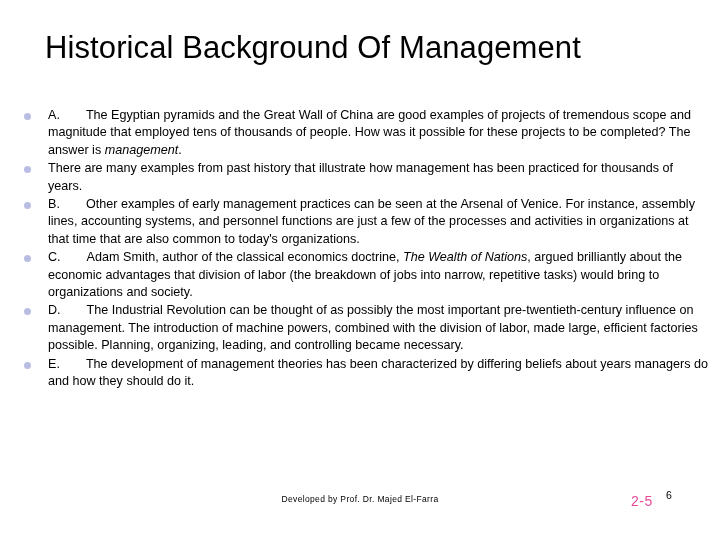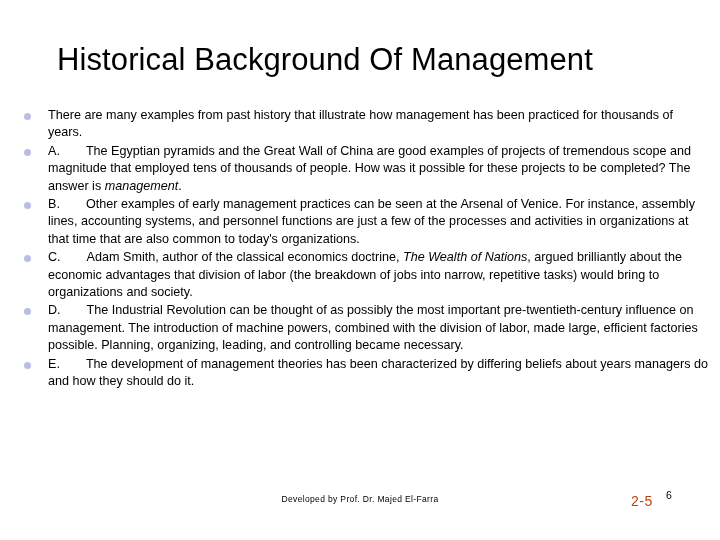--- a/index.html
+++ b/index.html
@@ -31,21 +31,21 @@
     left: 41px;
     top: 24px;
     width: 640px;
   }
   #slide-title {
     font-size: 31px;
     line-height: 39px;
     font-weight: normal;
     letter-spacing: 0.1px;
     color: #000000;
-    margin: 16px;
+    margin: 4px;
     white-space: pre-wrap;
   }
 
   
   #body-block {
     position: absolute;
     left: 17px;
     top: 107px;
     width: 692px;
   }
@@ -134,25 +134,25 @@
 
   <div id="ghost-row"></div>
 
   <div id="title-block">
     <h1 id="slide-title">Historical Background Of Management</h1>
   </div>
 
   <div id="body-block">
       <div class="bullet-item">
         <span class="bullet-marker" style="background: rgb(185, 189, 228);"></span>
-        <span class="bullet-text"><span>There are many examples from past history that illustrate how management has been practiced for thousands of years.</span></span>
+        <span class="bullet-text"><span>A.</span><span class="tab"></span><span>The Egyptian pyramids and the Great Wall of China are good examples of projects of tremendous scope and magnitude that employed tens of thousands of people. How was it possible for these projects to be completed? The answer is </span><span class="it">management</span><span>.</span></span>
       </div>
       <div class="bullet-item">
         <span class="bullet-marker" style="background: rgb(185, 189, 228);"></span>
-        <span class="bullet-text"><span>A.</span><span class="tab"></span><span>The Egyptian pyramids and the Great Wall of China are good examples of projects of tremendous scope and magnitude that employed tens of thousands of people. How was it possible for these projects to be completed? The answer is </span><span class="it">management</span><span>.</span></span>
+        <span class="bullet-text"><span>There are many examples from past history that illustrate how management has been practiced for thousands of years.</span></span>
       </div>
       <div class="bullet-item">
         <span class="bullet-marker" style="background: rgb(185, 189, 228);"></span>
         <span class="bullet-text"><span>B.</span><span class="tab"></span><span>Other examples of early management practices can be seen at the Arsenal of Venice. For instance, assembly lines, accounting systems, and personnel functions are just a few of the processes and activities in organizations at that time that are also common to today's organizations.</span></span>
       </div>
       <div class="bullet-item">
         <span class="bullet-marker" style="background: rgb(185, 189, 228);"></span>
         <span class="bullet-text"><span>C.</span><span class="tab"></span><span>Adam Smith, author of the classical economics doctrine, </span><span class="it">The Wealth of Nations</span><span>, argued brilliantly about the economic advantages that </span><span class="bd">division of labor</span><span> (the breakdown of jobs into narrow, repetitive tasks) would bring to organizations and society.</span></span>
       </div>
       <div class="bullet-item">
@@ -162,17 +162,17 @@
       <div class="bullet-item">
         <span class="bullet-marker" style="background: rgb(185, 189, 228);"></span>
         <span class="bullet-text"><span>E.</span><span class="tab"></span><span>The development of management theories has been characterized by differing beliefs about years managers do and how they should do it.</span></span>
       </div>
     </div>
 
   <div id="footer-credit">
     <span id="footer-credit-inner">Developed by Prof. Dr. Majed El-Farra</span>
   </div>
 
-  <div id="slide-marker" style="color: #c2410c;">2-5</div>
+  <div id="slide-marker" style="color: #ec4899;">2-5</div>
 
   <div id="slide-number">6</div>
 
 </div>
 
 </body></html>

